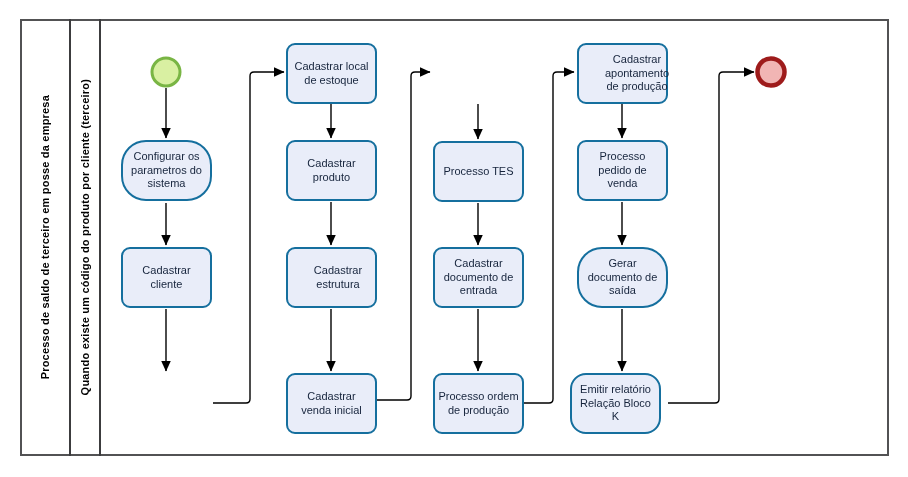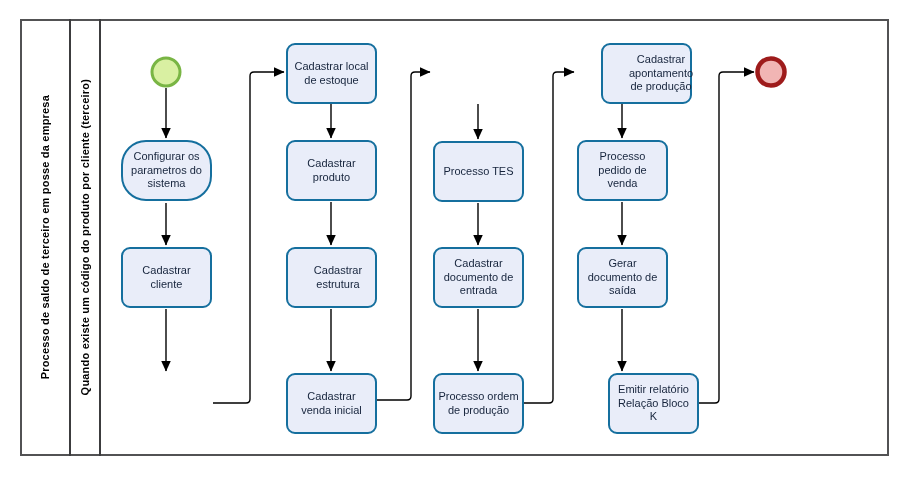--- a/index.html
+++ b/index.html
@@ -132,26 +132,26 @@
   <div class="task" style="left:433px; top:141px;">
     <span>Processo TES</span>
   </div>
   <div class="task" style="left:433px; top:247px;">
     <span>Cadastrar documento de entrada</span>
   </div>
   <div class="task" style="left:433px; top:373px;">
     <span>Processo ordem de produção</span>
   </div>
 
-  <div class="task" style="left:601px; top:43px;padding-left:32px;">
+  <div class="task" style="left:577px; top:43px;padding-left:32px;">
     <span>Cadastrar apontamento de produção</span>
   </div>
   <div class="task" style="left:577px; top:140px;">
     <span>Processo pedido de venda</span>
   </div>
-  <div class="task" style="left:577px; top:247px;">
+  <div class="task" style="left:577px; top:247px;border-radius:25px;">
     <span>Gerar documento de saída</span>
   </div>
-  <div class="task" style="left:608px; top:373px;">
+  <div class="task" style="left:570px; top:373px;border-radius:16px;">
     <span>Emitir relatório Relação Bloco K</span>
   </div>
 
 </div>
 
 </body></html>

